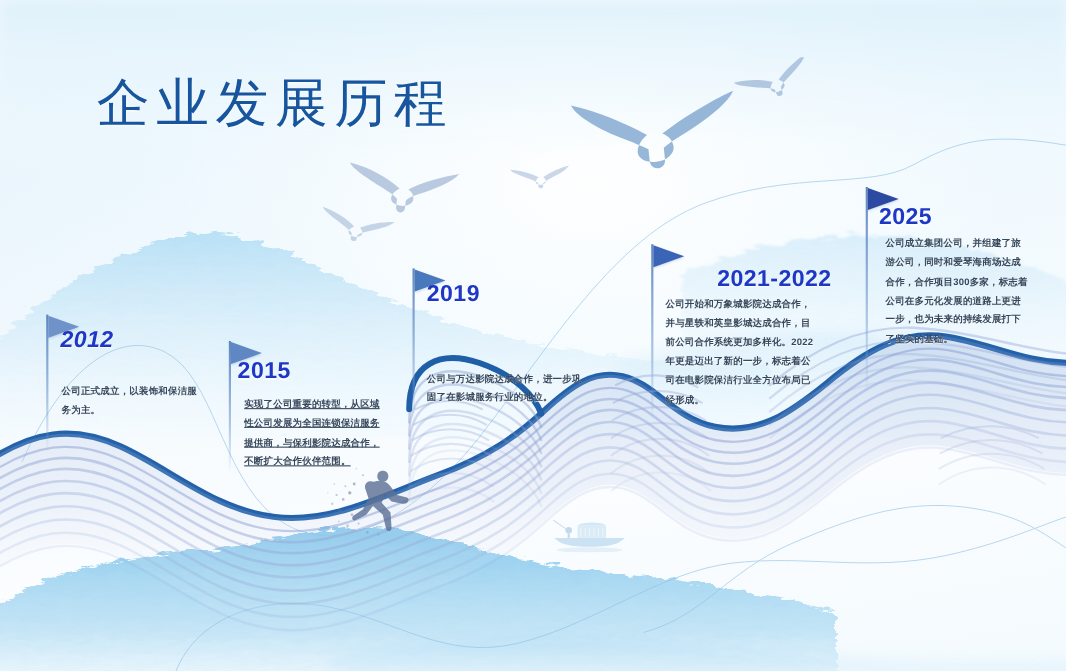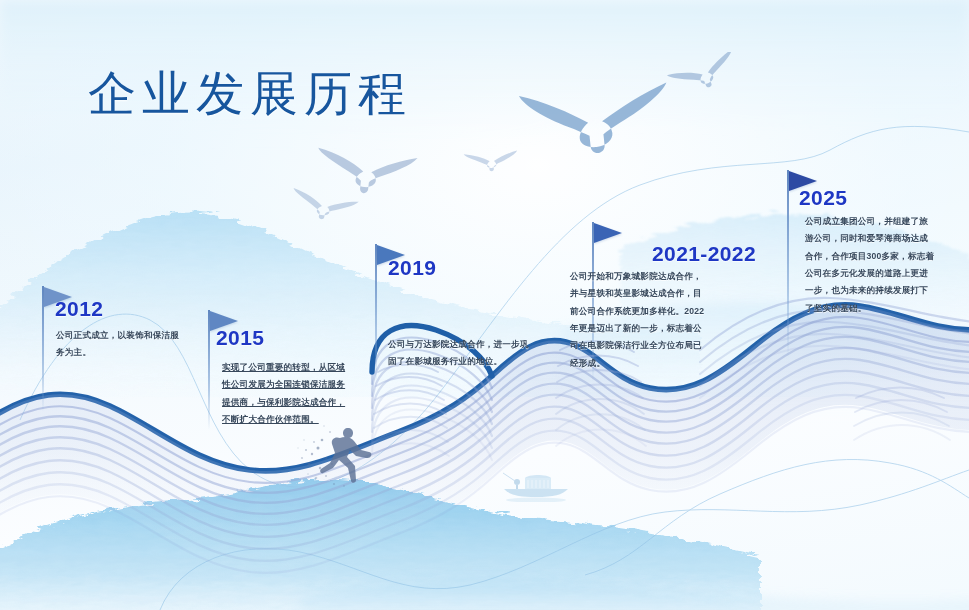--- a/index.html
+++ b/index.html
@@ -333,40 +333,40 @@
 
   </div>
 
   <div class="title">企业发展历程</div>
 
   <div id="milestone-layer">
       <div class="node" style="left: 42px; top: 286px;">
         <div class="pole" style="height: 126px;"></div>
         <div class="pennant" style="border-left-color: rgb(111, 147, 201);"></div>
       </div>
-      <div class="year" style="left: 55px; top: 297px;">2012</div>
-      <div class="desc" style="left: 56px; top: 327px; width: 126px; font-family: Liberation Serif, serif;">公司正式成立，以装饰和保洁服务为主。</div>
+      <div class="year" style="left: 55px; top: 297px; font-style: italic;">2012</div>
+      <div class="desc" style="left: 56px; top: 347px; width: 126px; font-family: Liberation Serif, serif;">公司正式成立，以装饰和保洁服务为主。</div>
       <div class="node" style="left: 208px; top: 310px;">
         <div class="pole" style="height: 120px;"></div>
         <div class="pennant" style="border-left-color: rgb(95, 135, 195);"></div>
       </div>
       <div class="year" style="left: 216px; top: 326px;">2015</div>
       <div class="desc" style="left: 222px; top: 359px; width: 127px; text-decoration: underline;">实现了公司重要的转型，从区域性公司发展为全国连锁保洁服务提供商，与保利影院达成合作，不断扩大合作伙伴范围。</div>
       <div class="node" style="left: 375px; top: 244px;">
         <div class="pole" style="height: 140px;"></div>
         <div class="pennant" style="border-left-color: rgb(74, 120, 189);"></div>
       </div>
       <div class="year" style="left: 388px; top: 256px;">2019</div>
       <div class="desc" style="left: 388px; top: 288px; width: 143px; margin-top: 48px;">公司与万达影院达成合作，进一步巩固了在影城服务行业的地位。</div>
       <div class="node" style="left: 592px; top: 222px;">
         <div class="pole" style="height: 160px;"></div>
         <div class="pennant" style="border-left-color: rgb(58, 100, 181);"></div>
       </div>
       <div class="year" style="left: 604px; top: 242px; margin-left: 48px;">2021-2022</div>
-      <div class="desc" style="left: 570px; top: 268px; width: 136px;">公司开始和万象城影院达成合作，并与星轶和英皇影城达成合作，目前公司合作系统更加多样化。2022年更是迈出了新的一步，标志着公司在电影院保洁行业全方位布局已经形成。</div>
+      <div class="desc" style="left: 605px; top: 268px; width: 136px;">公司开始和万象城影院达成合作，并与星轶和英皇影城达成合作，目前公司合作系统更加多样化。2022年更是迈出了新的一步，标志着公司在电影院保洁行业全方位布局已经形成。</div>
       <div class="node" style="left: 787px; top: 170px;">
         <div class="pole" style="height: 188px;"></div>
         <div class="pennant" style="border-left-color: rgb(45, 74, 163);"></div>
       </div>
       <div class="year" style="left: 799px; top: 186px;">2025</div>
       <div class="desc" style="left: 790px; top: 213px; width: 130px; margin-left: 15px;">公司成立集团公司，并组建了旅游公司，同时和爱琴海商场达成合作，合作项目300多家，标志着公司在多元化发展的道路上更进一步，也为未来的持续发展打下了坚实的基础。</div>
     </div>
 
 </div>
 

